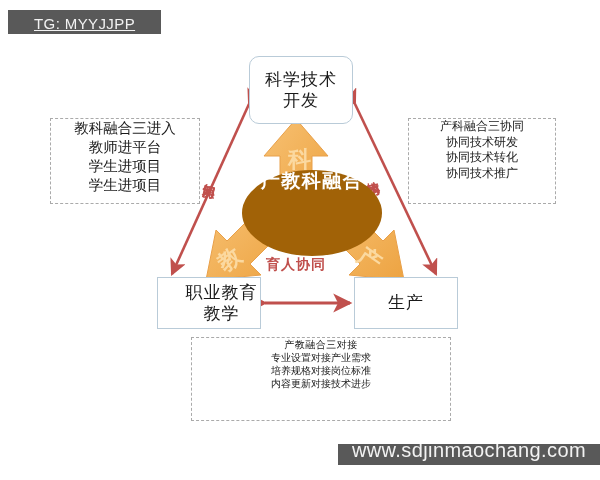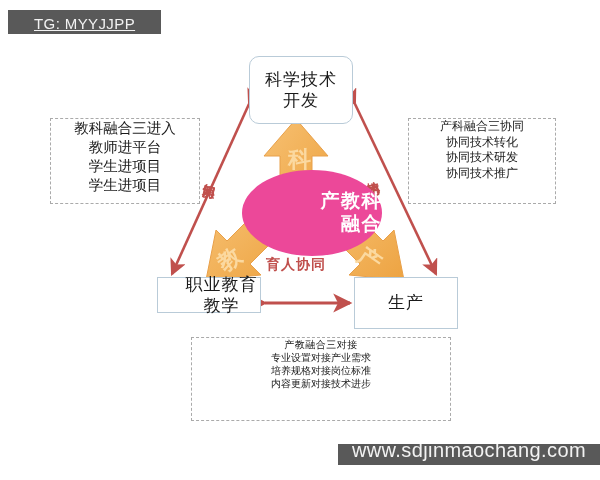--- a/index.html
+++ b/index.html
@@ -69,21 +69,21 @@
     align-items: center;
     justify-content: center;
     color: #1a1a1a;
     font-size: 17px;
     line-height: 1.25;
     font-weight: 500;
     letter-spacing: 1px;
     z-index: 6;
   }
   #node-top    { left: 249px; top: 22px;  width: 104px; height: 68px; border-radius: 10px; }
-  #node-left   { left: 157px; top: 243px; width: 104px; height: 36px; padding-left: 25px; }
+  #node-left   { left: 157px; top: 243px; width: 104px; height: 52px; padding-left: 25px; }
   #node-right  { left: 354px; top: 243px; width: 104px; height: 52px; }
 
   
   .note {
     position: absolute;
     box-sizing: border-box;
     border: 1px dashed #aaaaaa;
     background: #ffffff;
     display: flex;
     flex-direction: column;
@@ -100,24 +100,23 @@
   #note-bottom .headline { letter-spacing: 0.5px; }
 
   
   #core {
     position: absolute;
     left: 242px;
     top: 136px;
     width: 140px;
     height: 86px;
     border-radius: 50%;
-    background: #ec4899;
-    display: flex;
-    flex-direction: column;
-    align-items: flex-end;
+    background: #a16207;
+    display: flex;
+    align-items: flex-start;
     justify-content: center;
     color: #ffffff;
     font-size: 19px;
     font-weight: bold;
     line-height: 1.2;
     letter-spacing: 1.5px;
     z-index: 8;
   }
 
   
@@ -229,22 +228,22 @@
 
   <div class="note" id="note-left">
     <span class="headline">教科融合三进入</span>
     <span>教师进平台</span>
     <span>学生进项目</span>
     <span>学生进项目</span>
   </div>
 
   <div class="note" id="note-right">
     <span class="headline">产科融合三协同</span>
+    <span>协同技术研发</span>
     <span>协同技术转化</span>
-    <span>协同技术研发</span>
     <span>协同技术推广</span>
   </div>
 
   <div class="note" id="note-bottom">
     <span class="headline">产教融合三对接</span>
     <span>专业设置对接产业需求</span>
     <span>培养规格对接岗位标准</span>
     <span>内容更新对接技术进步</span>
   </div>
 

